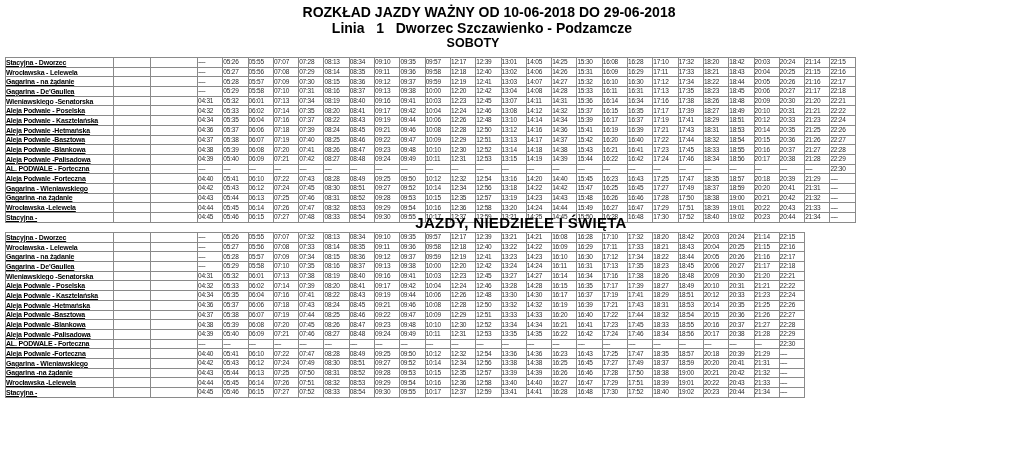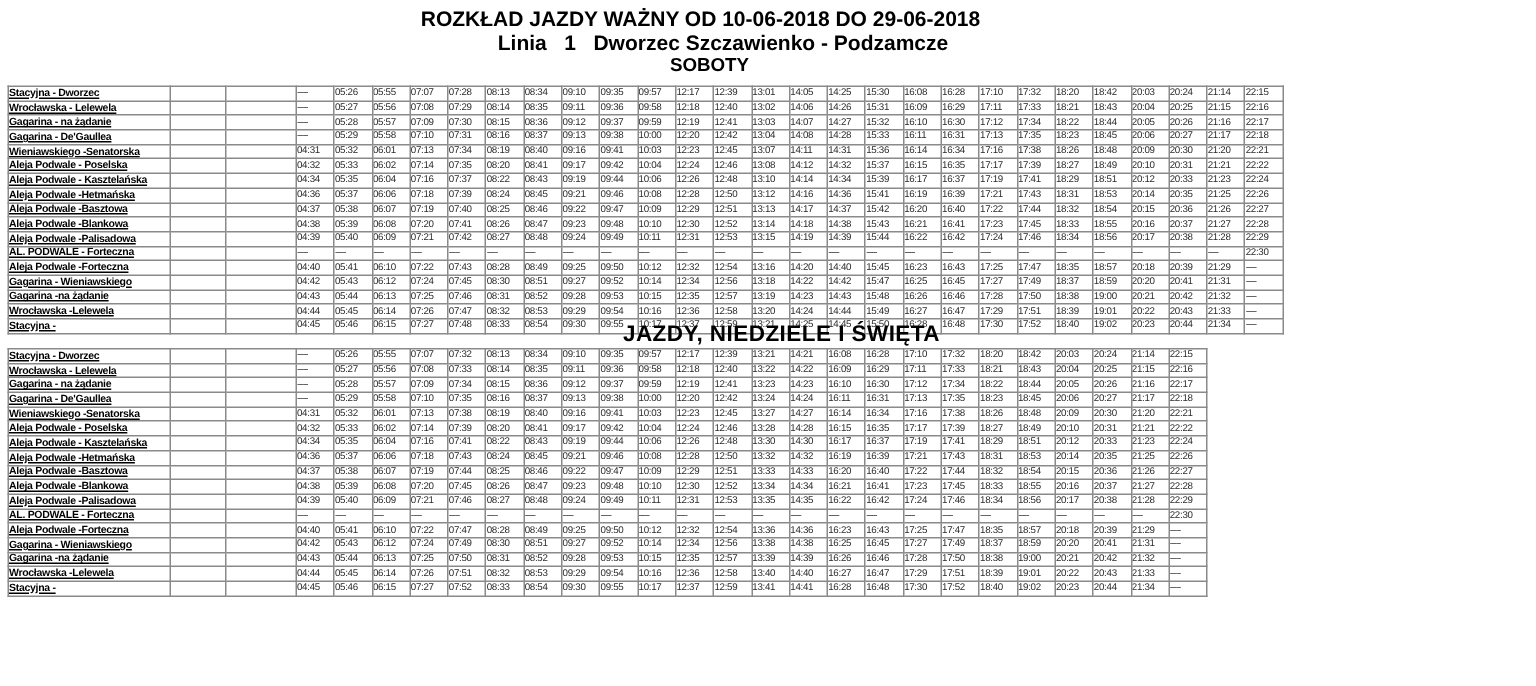--- a/index.html
+++ b/index.html
@@ -1,18 +1,18 @@
 <!DOCTYPE html>
 <html><head>
 <meta charset="utf-8">
 <style>
   html,body{margin:0;padding:0;background:#ffffff;}
   body{width:1024px;height:457px;position:relative;font-family:"Liberation Sans",sans-serif;color:#000;overflow:hidden;}
   .hline{position:absolute;transform:translateX(-50%);font-weight:bold;white-space:pre;text-align:center;}
-  #title1{top:4px;left:467px;font-size:14px;}
+  #title1{top:4px;left:489px;font-size:14px;}
   #title2{top:20px;left:466px;font-size:14px;padding-left:32px;}
   #title3{top:36px;left:473px;font-size:12.5px;}
   #title4{top:214px;left:521px;font-size:15px;letter-spacing:0.3px;}
   table.tt{position:absolute;border-collapse:collapse;table-layout:fixed;background:#fff;}
   #t1{left:5px;top:57px;}
   #t2{left:5px;top:232px;}
   table.tt td{border:0.8px solid #8a8a8a;height:8.7px;padding:0;margin:0;overflow:hidden;white-space:nowrap;vertical-align:middle;}
   td.stop{font-size:7px;font-weight:bold;text-decoration:underline;padding-left:2px;letter-spacing:-0.2px;color:#000;}
   td.spacer{background:#fff;}
   td.time{font-size:6.5px;color:#2a2a2a;padding-left:1.5px;letter-spacing:-0.2px;line-height:8px;}

